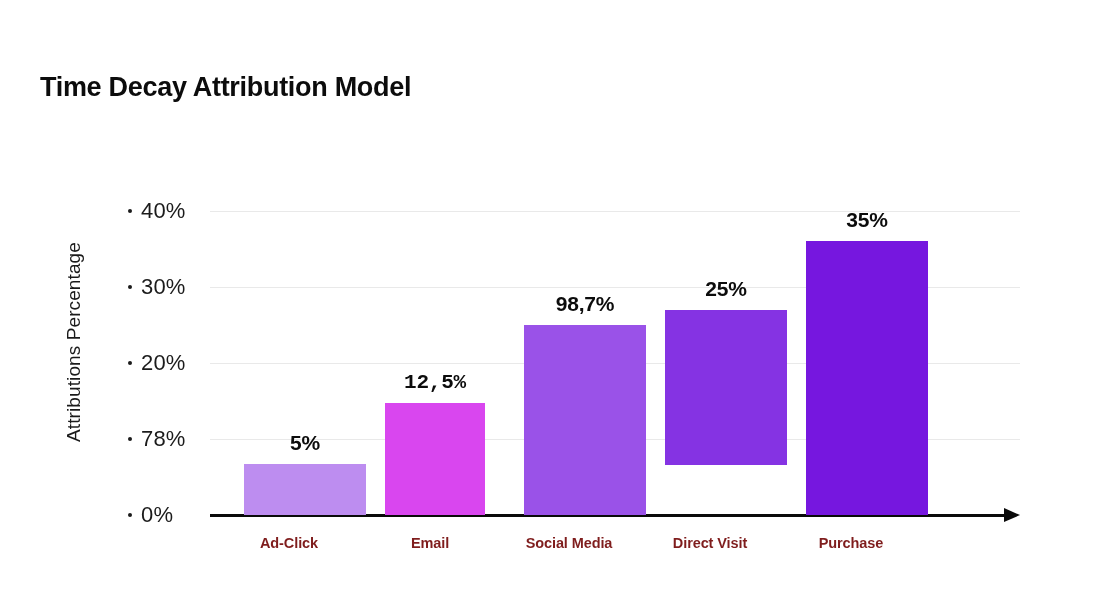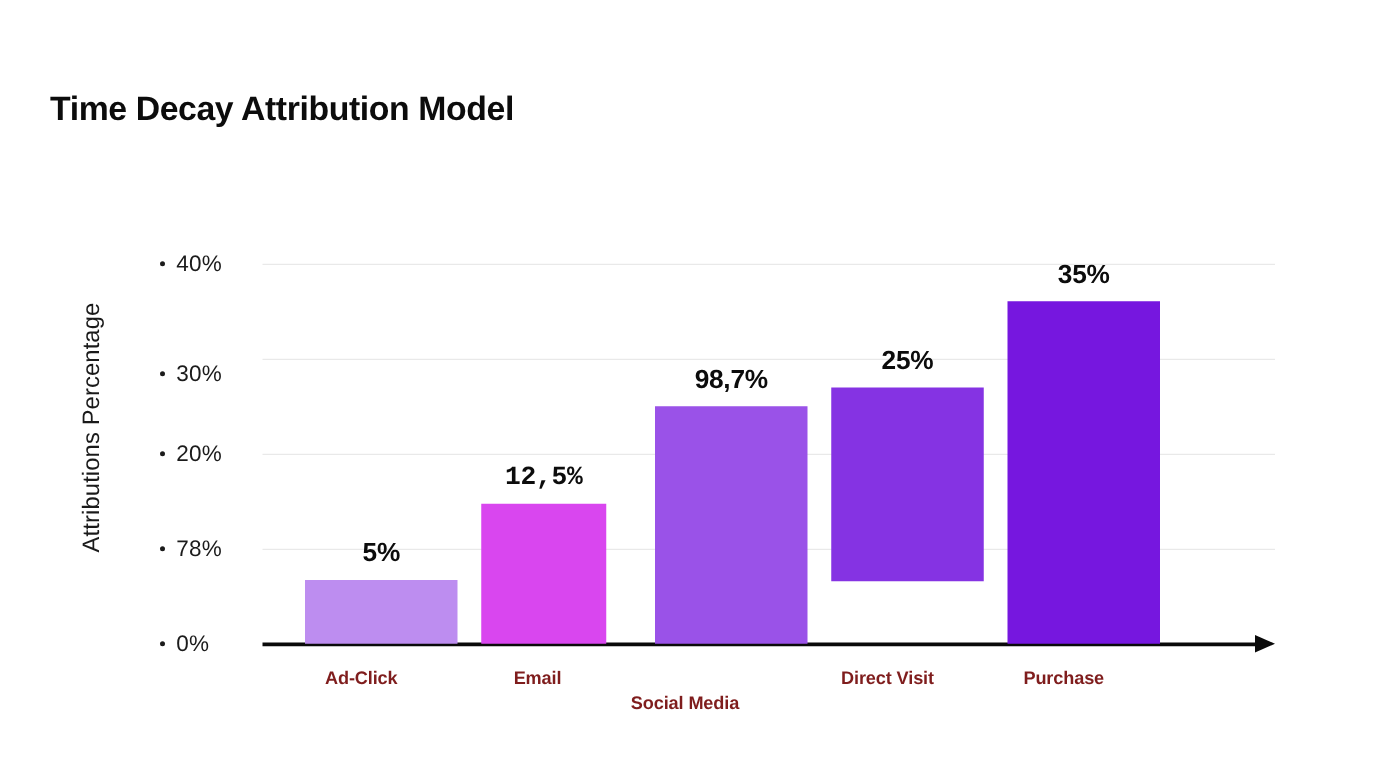--- a/index.html
+++ b/index.html
@@ -108,21 +108,21 @@
     gap: 9px;
   }
   .y-tick-dot {
     width: 4px;
     height: 4px;
     border-radius: 50%;
     background: #1b1b1b;
     flex: 0 0 auto;
   }
   .y-tick-label {
-    font-size: 18px;
+    font-size: 22px;
     color: #1b1b1b;
     letter-spacing: 0.2px;
     white-space: nowrap;
   }
 
   
   .bar {
     position: absolute;
     bottom: 0;
     padding-left: 32px;
@@ -171,21 +171,21 @@
     </div>
 
   <div class="axis-line"></div>
   <div class="axis-arrow"></div>
 
   <div id="y-ticks">
       <div class="y-tick" style="top: 200px;">
         <span class="y-tick-dot"></span>
         <span class="y-tick-label">40%</span>
       </div>
-      <div class="y-tick" style="top: 276px; margin-top: 12px;">
+      <div class="y-tick" style="top: 276px;">
         <span class="y-tick-dot"></span>
         <span class="y-tick-label">30%</span>
       </div>
       <div class="y-tick" style="top: 352px;">
         <span class="y-tick-dot"></span>
         <span class="y-tick-label">20%</span>
       </div>
       <div class="y-tick" style="top: 428px;">
         <span class="y-tick-dot"></span>
         <span class="y-tick-label">78%</span>
@@ -208,18 +208,18 @@
       <div class="bar" style="left: 665px; top: 309.8px; width: 90px; height: 155px; background: rgb(133, 51, 227); position: absolute; bottom: auto;">
         <div class="bar-value">25%</div>
       </div>
       <div class="bar" style="left: 806px; top: 241.4px; width: 90px; height: 273.6px; background: rgb(118, 23, 223); position: absolute; bottom: auto;">
         <div class="bar-value">35%</div>
       </div>
     </div>
   <div id="cat-labels">
       <div class="cat-label" style="left: 189px; width: 200px;">Ad-Click</div>
       <div class="cat-label" style="left: 330px; width: 200px;">Email</div>
-      <div class="cat-label" style="left: 448px; width: 200px; margin-top: 20px;">Social Media</div>
+      <div class="cat-label" style="left: 469px; width: 200px;">Social Media</div>
       <div class="cat-label" style="left: 610px; width: 200px;">Direct Visit</div>
       <div class="cat-label" style="left: 751px; width: 200px;">Purchase</div>
     </div>
 
 </div>
 
 </body></html>

